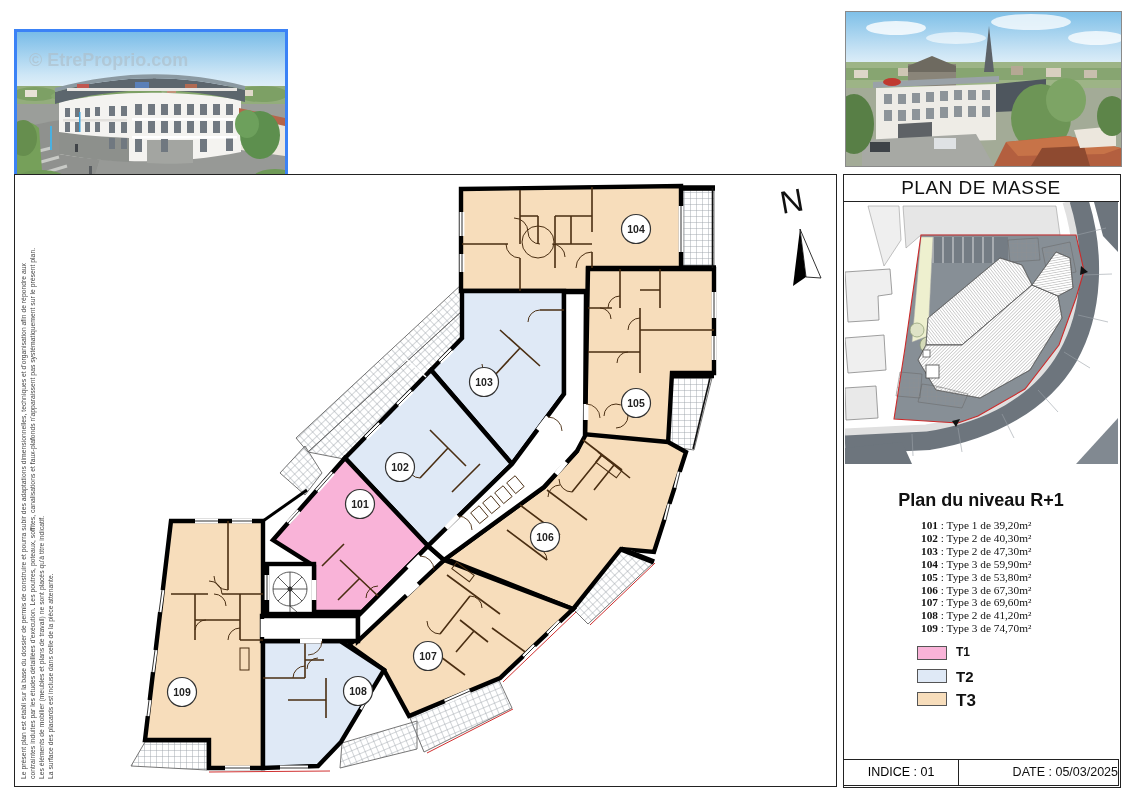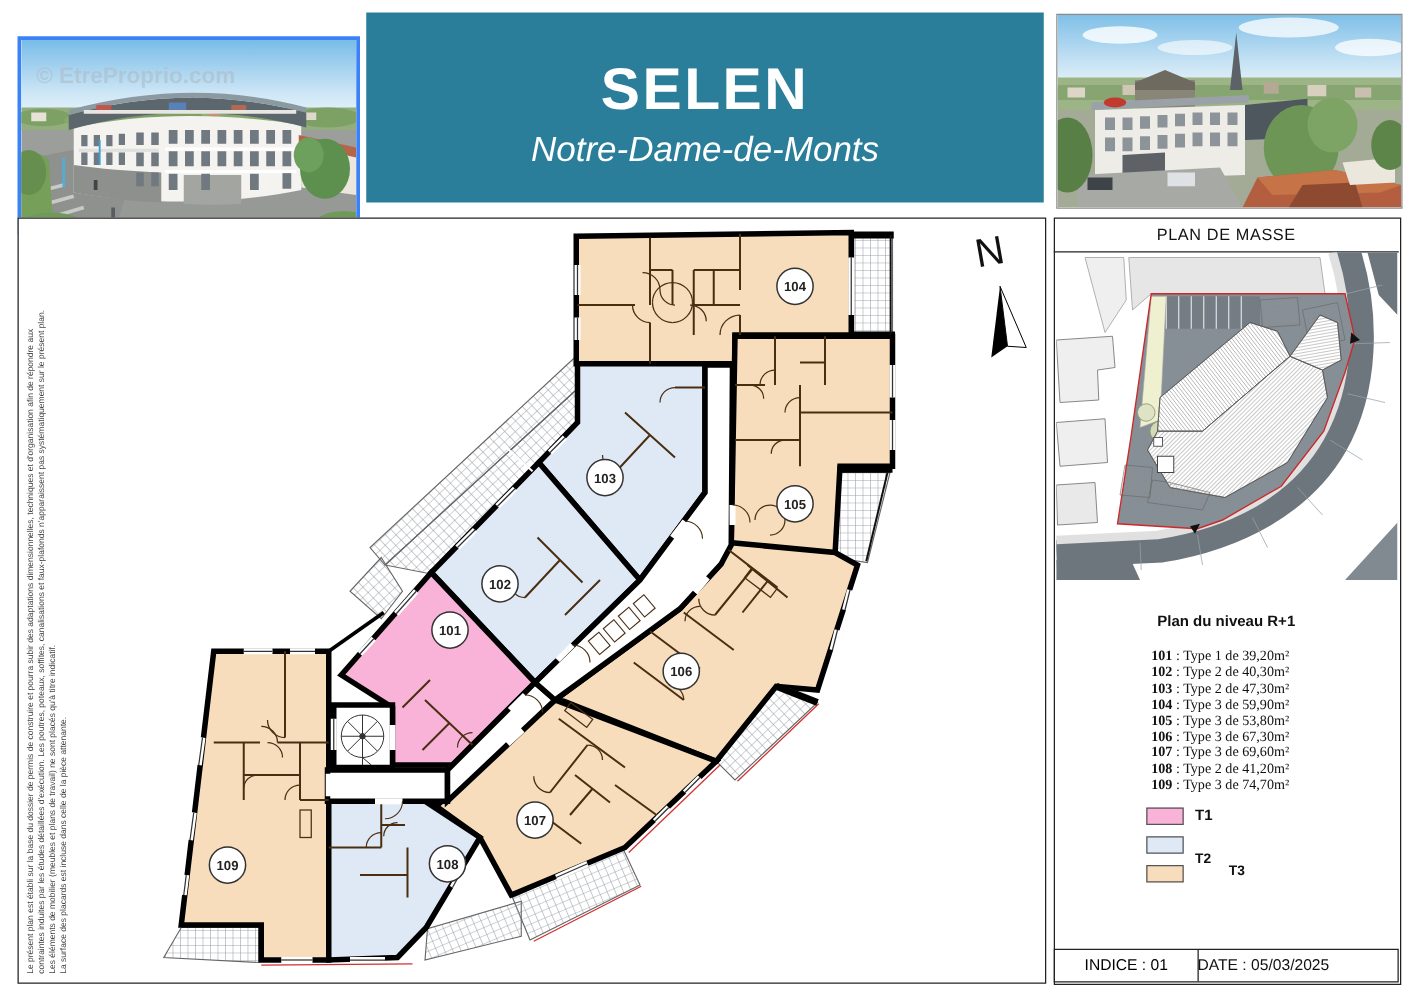--- a/index.html
+++ b/index.html
@@ -114,26 +114,20 @@
   <rect x="62" y="80" width="1.5" height="20" fill="#3aa0d8"></rect>
   <rect x="33" y="94" width="2" height="24" fill="#4ab0e0"></rect>
 
   <rect x="58" y="112" width="3" height="8" fill="#404448"></rect>
         <rect x="72" y="134" width="3" height="9" fill="#585c60"></rect>
 
   <text x="12" y="34" font-size="18" font-weight="bold" fill="#aebfca" opacity="0.65">© EtreProprio.com</text>
 </svg>
 </div>
 
-<div class="abs" style="left:293px;top:10px;width:542px;height:152px;background:#2b7e99;">
-
-  <div style="text-align:center;margin-top:33px;font-size:47px;font-weight:bold;color:#ffffff;letter-spacing:2px;">SELEN</div>
-
-  <div style="text-align:center;margin-top:6px;font-size:28px;font-style:italic;color:#ffffff;">Notre-Dame-de-Monts</div>
-</div>
 
 <div class="abs" style="left:845px;top:11px;width:275px;height:154px;border:1px solid #8a8a8a;overflow:hidden;">
 <svg width="275" height="154" viewBox="0 0 275 154">
   <defs>
     <linearGradient id="sky2" x1="0" y1="0" x2="0" y2="1">
       <stop offset="0" stop-color="#7fc0e8"></stop>
             <stop offset="0.65" stop-color="#c6e2f4"></stop>
             <stop offset="1" stop-color="#e8f3fa"></stop>
     </linearGradient>
   </defs>
@@ -636,21 +630,21 @@
   <g transform="rotate(-90)" font-size="6.8" fill="#444">
     <text x="-605" y="12">Le présent plan est établi sur la base du dossier de permis de  construire et pourra subir des adaptations dimensionnelles, techniques et d'organisation afin de répondre aux</text>
     <text x="-605" y="21">contraintes induites par les études détaillées d'exécution. Les poutres, poteaux, soffites, canalisations et faux-plafonds n'apparaissent pas systématiquement sur le présent plan.</text>
     <text x="-605" y="30">Les éléments de mobilier (meubles et plans de travail) ne sont placés qu'à titre indicatif.</text>
     <text x="-605" y="39">La surface des placards est incluse dans celle de la pièce attenante.</text>
   </g>
 </svg>
 
 <div class="abs" style="left:843px;top:174px;width:276px;height:612px;border:1.5px solid #222;background:#fff;"></div>
 
-<div class="abs" style="left:843px;top:174px;width:276px;height:27px;border-bottom:1px solid #222;line-height:28px;text-align:center;font-size:13px;color:#111;letter-spacing:0.5px;">PLAN DE MASSE</div>
+<div class="abs" style="left:843px;top:174px;width:276px;height:27px;border-bottom:1px solid #222;line-height:28px;text-align:center;font-size:19px;color:#111;letter-spacing:0.5px;">PLAN DE MASSE</div>
 
 <svg class="abs" style="left:845px;top:202px;" width="273" height="262" viewBox="845 202 273 262">
   <defs>
     <pattern id="roofhatch" width="2.4" height="2.4" patternUnits="userSpaceOnUse" patternTransform="rotate(45)">
       <path d="M0,0 L0,2.4" stroke="#6e6e6e" stroke-width="0.6"></path>
     </pattern>
     <pattern id="roofhatch2" width="2.4" height="2.4" patternUnits="userSpaceOnUse" patternTransform="rotate(-38)">
       <path d="M0,0 L0,2.4" stroke="#6e6e6e" stroke-width="0.6"></path>
     </pattern>
     <pattern id="roofhatch3" width="2.4" height="2.4" patternUnits="userSpaceOnUse" patternTransform="rotate(80)">
@@ -717,43 +711,43 @@
   <rect x="926" y="365" width="13" height="13" fill="#fff" stroke="#444" stroke-width="0.8"></rect>
   <rect x="923" y="350" width="7" height="7" fill="#fff" stroke="#444" stroke-width="0.7"></rect>
 
   <polygon points="921,235 1076,235 1084,271 1076,298 1059,345 1025,389 978,416 958,423 894,419 905,348" fill="none" stroke="#cc2a2a" stroke-width="1.1"></polygon>
 
   <path d="M1081,266 L1088,272 L1080,275 Z" fill="#111"></path>
 
   <path d="M952,421 L960,419 L956,427 Z" fill="#111"></path>
 </svg>
 
-<div class="abs" style="left:843px;top:490px;width:276px;text-align:center;font-size:12px;font-weight:bold;color:#111;">Plan du niveau R+1</div>
+<div class="abs" style="left:843px;top:490px;width:276px;text-align:center;font-size:18px;font-weight:bold;color:#111;">Plan du niveau R+1</div>
 
 <div class="abs" style="left:921px;top:519px;font-size:11.3px;color:#111;line-height:12.9px;font-family:Liberation Serif, serif;">
   <div><b>101</b> : Type 1 de 39,20m²</div>
   <div><b>102</b> : Type 2 de 40,30m²</div>
   <div><b>103</b> : Type 2 de 47,30m²</div>
   <div><b>104</b> : Type 3 de 59,90m²</div>
   <div><b>105</b> : Type 3 de 53,80m²</div>
   <div><b>106</b> : Type 3 de 67,30m²</div>
   <div><b>107</b> : Type 3 de 69,60m²</div>
   <div><b>108</b> : Type 2 de 41,20m²</div>
   <div><b>109</b> : Type 3 de 74,70m²</div>
 </div>
 
 <div class="abs" style="left:917px;top:646px;width:28px;height:12px;background:#f9b3d8;border:1px solid #555;"></div>
 <div class="abs" style="left:956px;top:645px;font-size:12px;font-weight:bold;color:#111;">T1</div>
 
 <div class="abs" style="left:917px;top:669px;width:28px;height:12px;background:#dfe9f6;border:1px solid #555;"></div>
-<div class="abs" style="left:956px;top:668px;font-size:11px;font-weight:bold;color:#111;margin-top:13px;">T2</div>
+<div class="abs" style="left:956px;top:668px;font-size:15px;font-weight:bold;color:#111;">T2</div>
 
 <div class="abs" style="left:917px;top:692px;width:28px;height:12px;background:#f7ddbb;border:1px solid #555;"></div>
-<div class="abs" style="left:956px;top:691px;font-size:11px;font-weight:bold;color:#111;margin-left:27px;">T3</div>
+<div class="abs" style="left:956px;top:691px;font-size:17px;font-weight:bold;color:#111;">T3</div>
 
 <div class="abs" style="left:843px;top:759px;width:276px;height:27px;border:1.5px solid #222;box-sizing:border-box;">
 
   <div style="position:absolute;left:0;top:0;width:114px;height:100%;border-right:1.2px solid #222;line-height:24px;text-align:center;font-size:12.5px;color:#000000;">INDICE : 01</div>
 
-  <div style="position:absolute;left:114px;top:0;right:0;height:100%;line-height:24px;text-align:left;font-size:12.5px;color:#111;">DATE : 05/03/2025</div>
+  <div style="position:absolute;left:114px;top:0;right:0;height:100%;line-height:24px;text-align:right;font-size:12.5px;color:#111;">DATE : 05/03/2025</div>
 </div>
 
 </div>
 
 </body></html>

